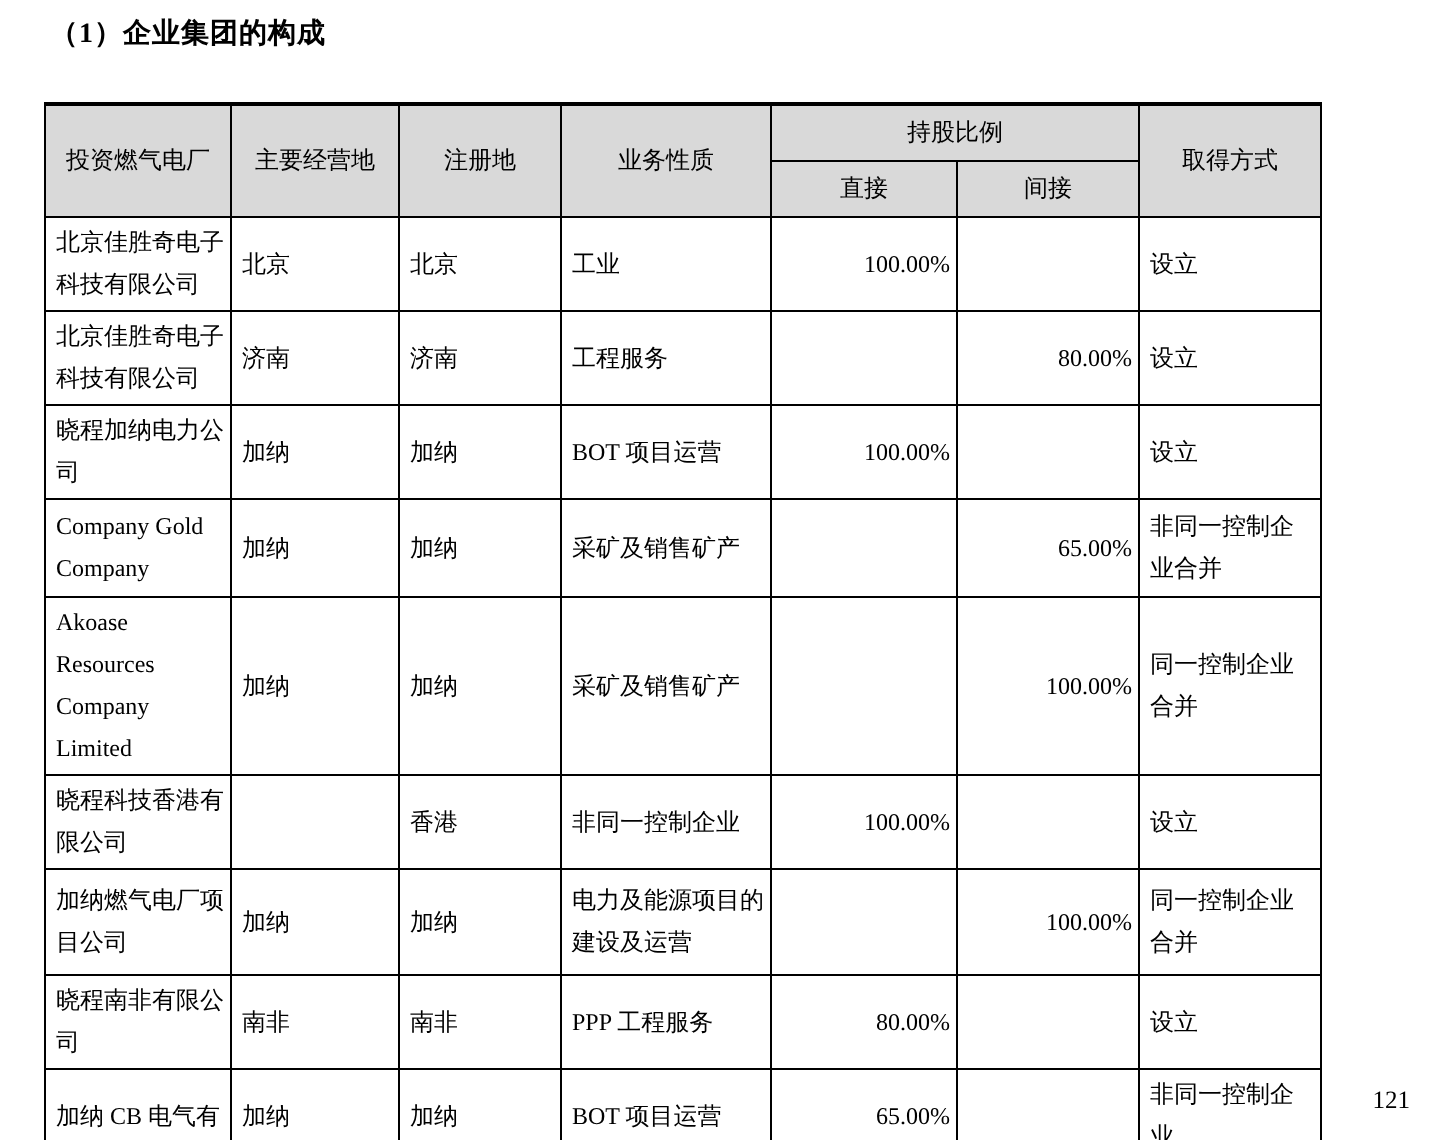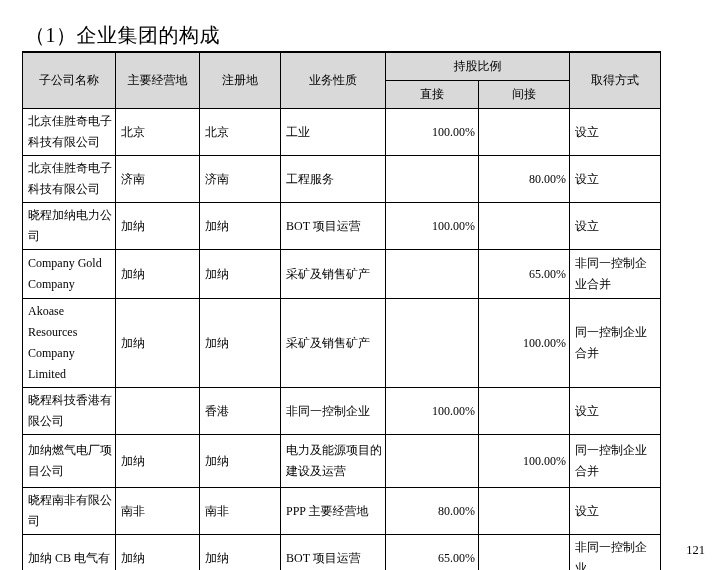--- a/index.html
+++ b/index.html
@@ -14,24 +14,24 @@
     overflow: hidden;
   }
   .page {
     position: absolute;
     inset: 0;
     background: #ffffff;
   }
   .title {
     position: absolute;
     left: 25px;
-    top: 22px;
+    top: 8px;
     margin: 0;
-    font-size: 20px;
-    font-weight: normal;
+    font-size: 14px;
+    font-weight: bold;
     letter-spacing: 0.5px;
     white-space: nowrap;
   }
   table.grid {
     position: absolute;
     left: 22px;
     top: 51px;
     width: 638px;
     border-collapse: collapse;
     table-layout: fixed;
@@ -79,21 +79,21 @@
       <col style="width:93px">
       <col style="width:84px">
       <col style="width:81px">
       <col style="width:105px">
       <col style="width:93px">
       <col style="width:91px">
       <col style="width:91px">
     </colgroup>
     <thead>
       <tr>
-        <th rowspan="2">子公司名称</th>
+        <th rowspan="2">投资燃气电厂</th>
         <th rowspan="2">主要经营地</th>
         <th rowspan="2">注册地</th>
         <th rowspan="2">业务性质</th>
         <th colspan="2">持股比例</th>
         <th rowspan="2">取得方式</th>
       </tr>
       <tr>
         <th>直接</th>
         <th>间接</th>
       </tr>
@@ -159,21 +159,21 @@
           <td class="td-text">加纳</td>
           <td class="td-text">电力及能源项目的建设及运营</td>
           <td class="td-num"></td>
           <td class="td-num">100.00%</td>
           <td class="td-acq">同一控制企业合并</td>
         </tr>
         <tr style="height: 43px;">
           <td class="td-name">晓程南非有限公司</td>
           <td class="td-text">南非</td>
           <td class="td-text">南非</td>
-          <td class="td-text">PPP 主要经营地</td>
+          <td class="td-text">PPP 工程服务</td>
           <td class="td-num">80.00%</td>
           <td class="td-num"></td>
           <td class="td-acq">设立</td>
         </tr>
         <tr style="height: 28px;">
           <td class="td-name">加纳 CB 电气有</td>
           <td class="td-text">加纳</td>
           <td class="td-text">加纳</td>
           <td class="td-text">BOT 项目运营</td>
           <td class="td-num">65.00%</td>

